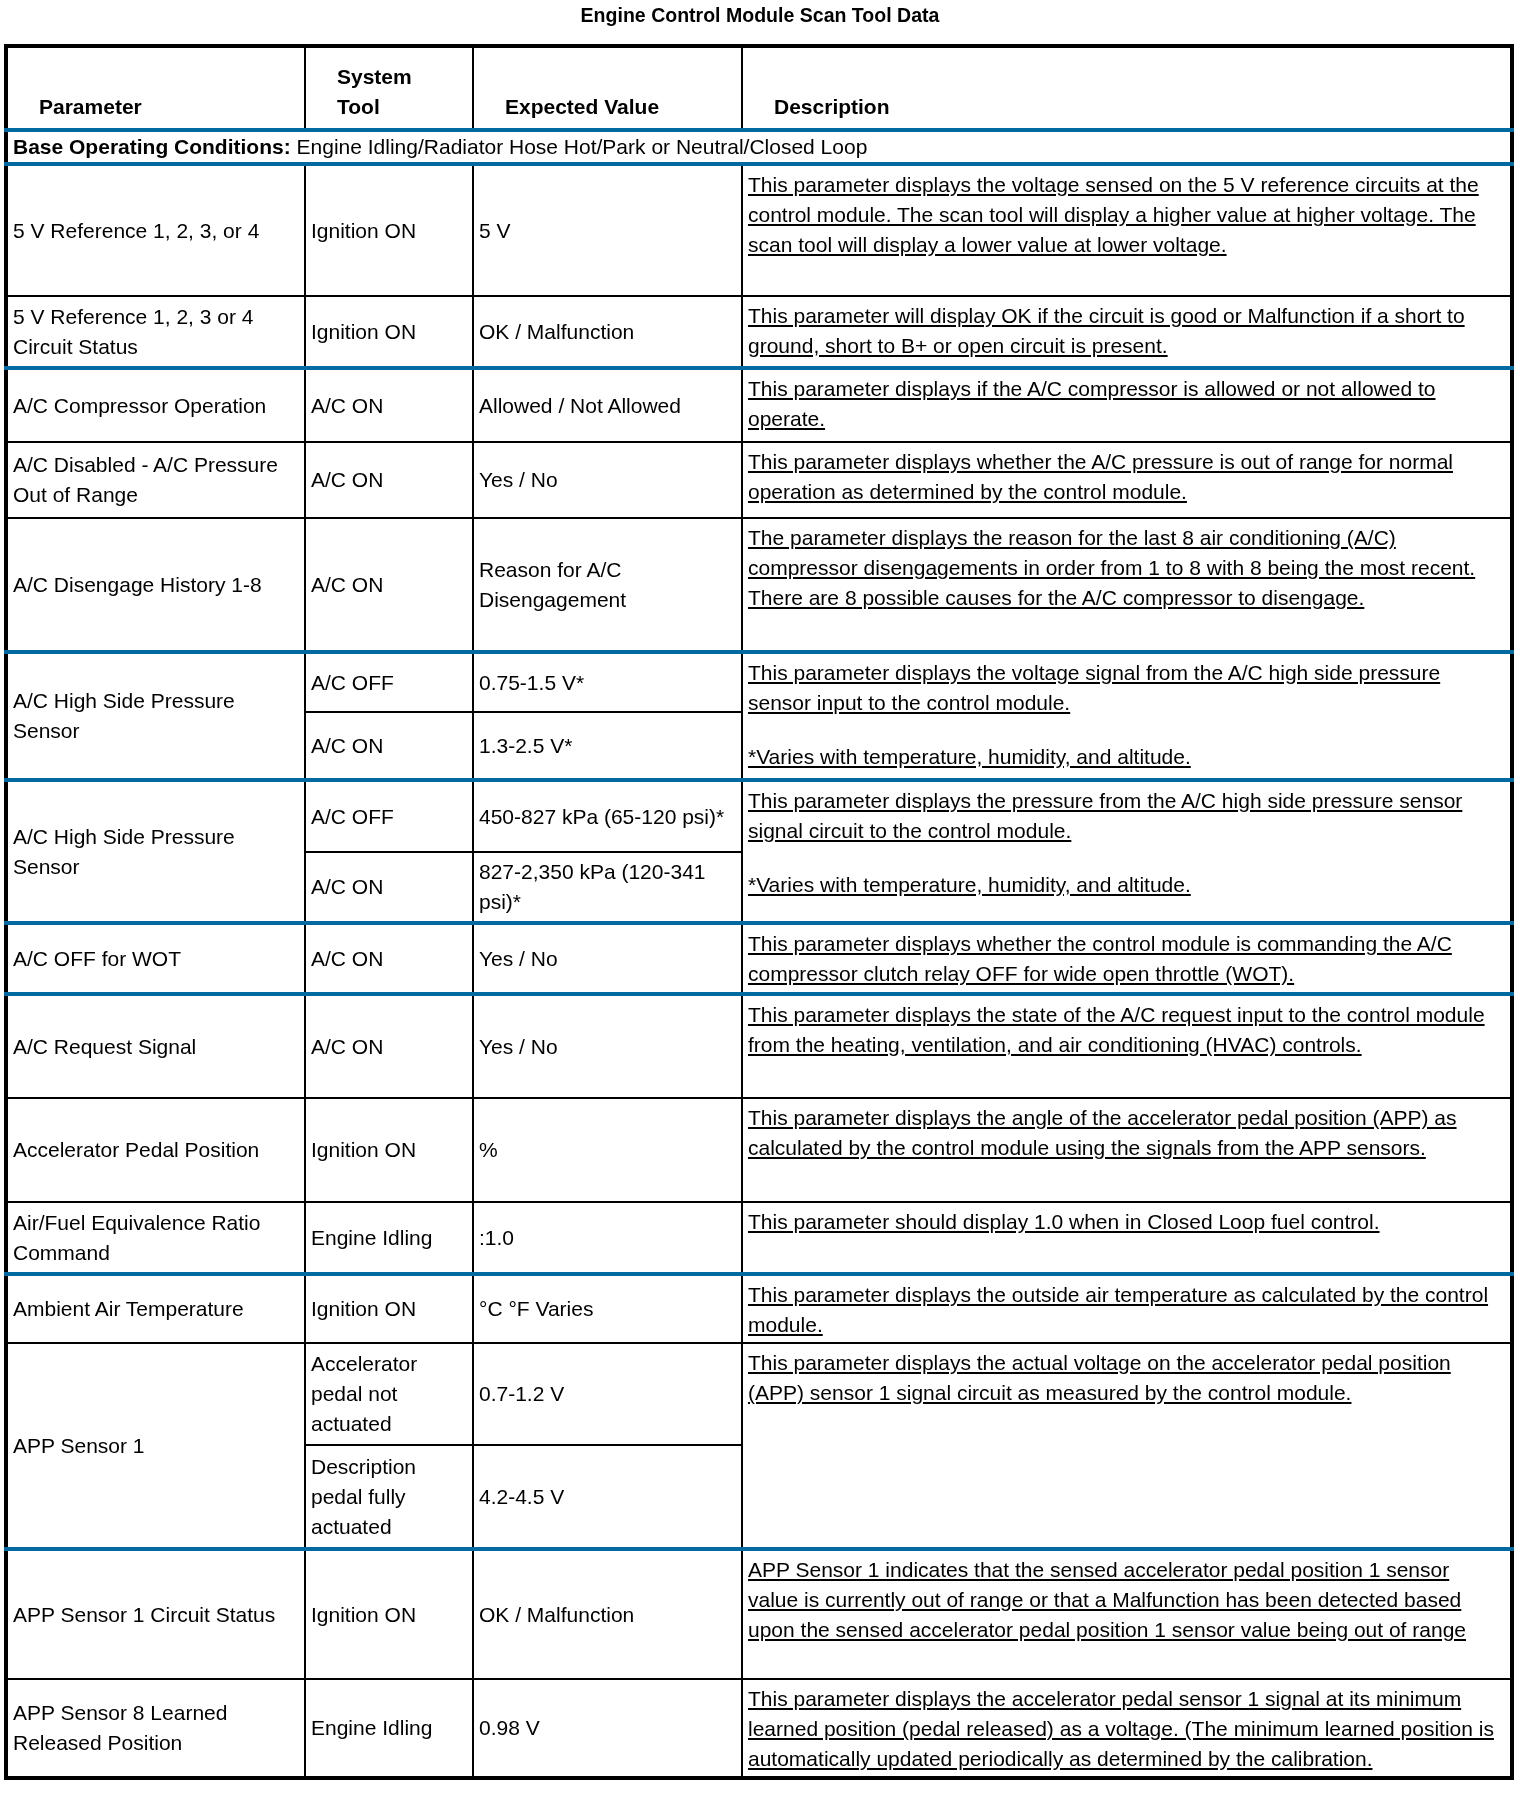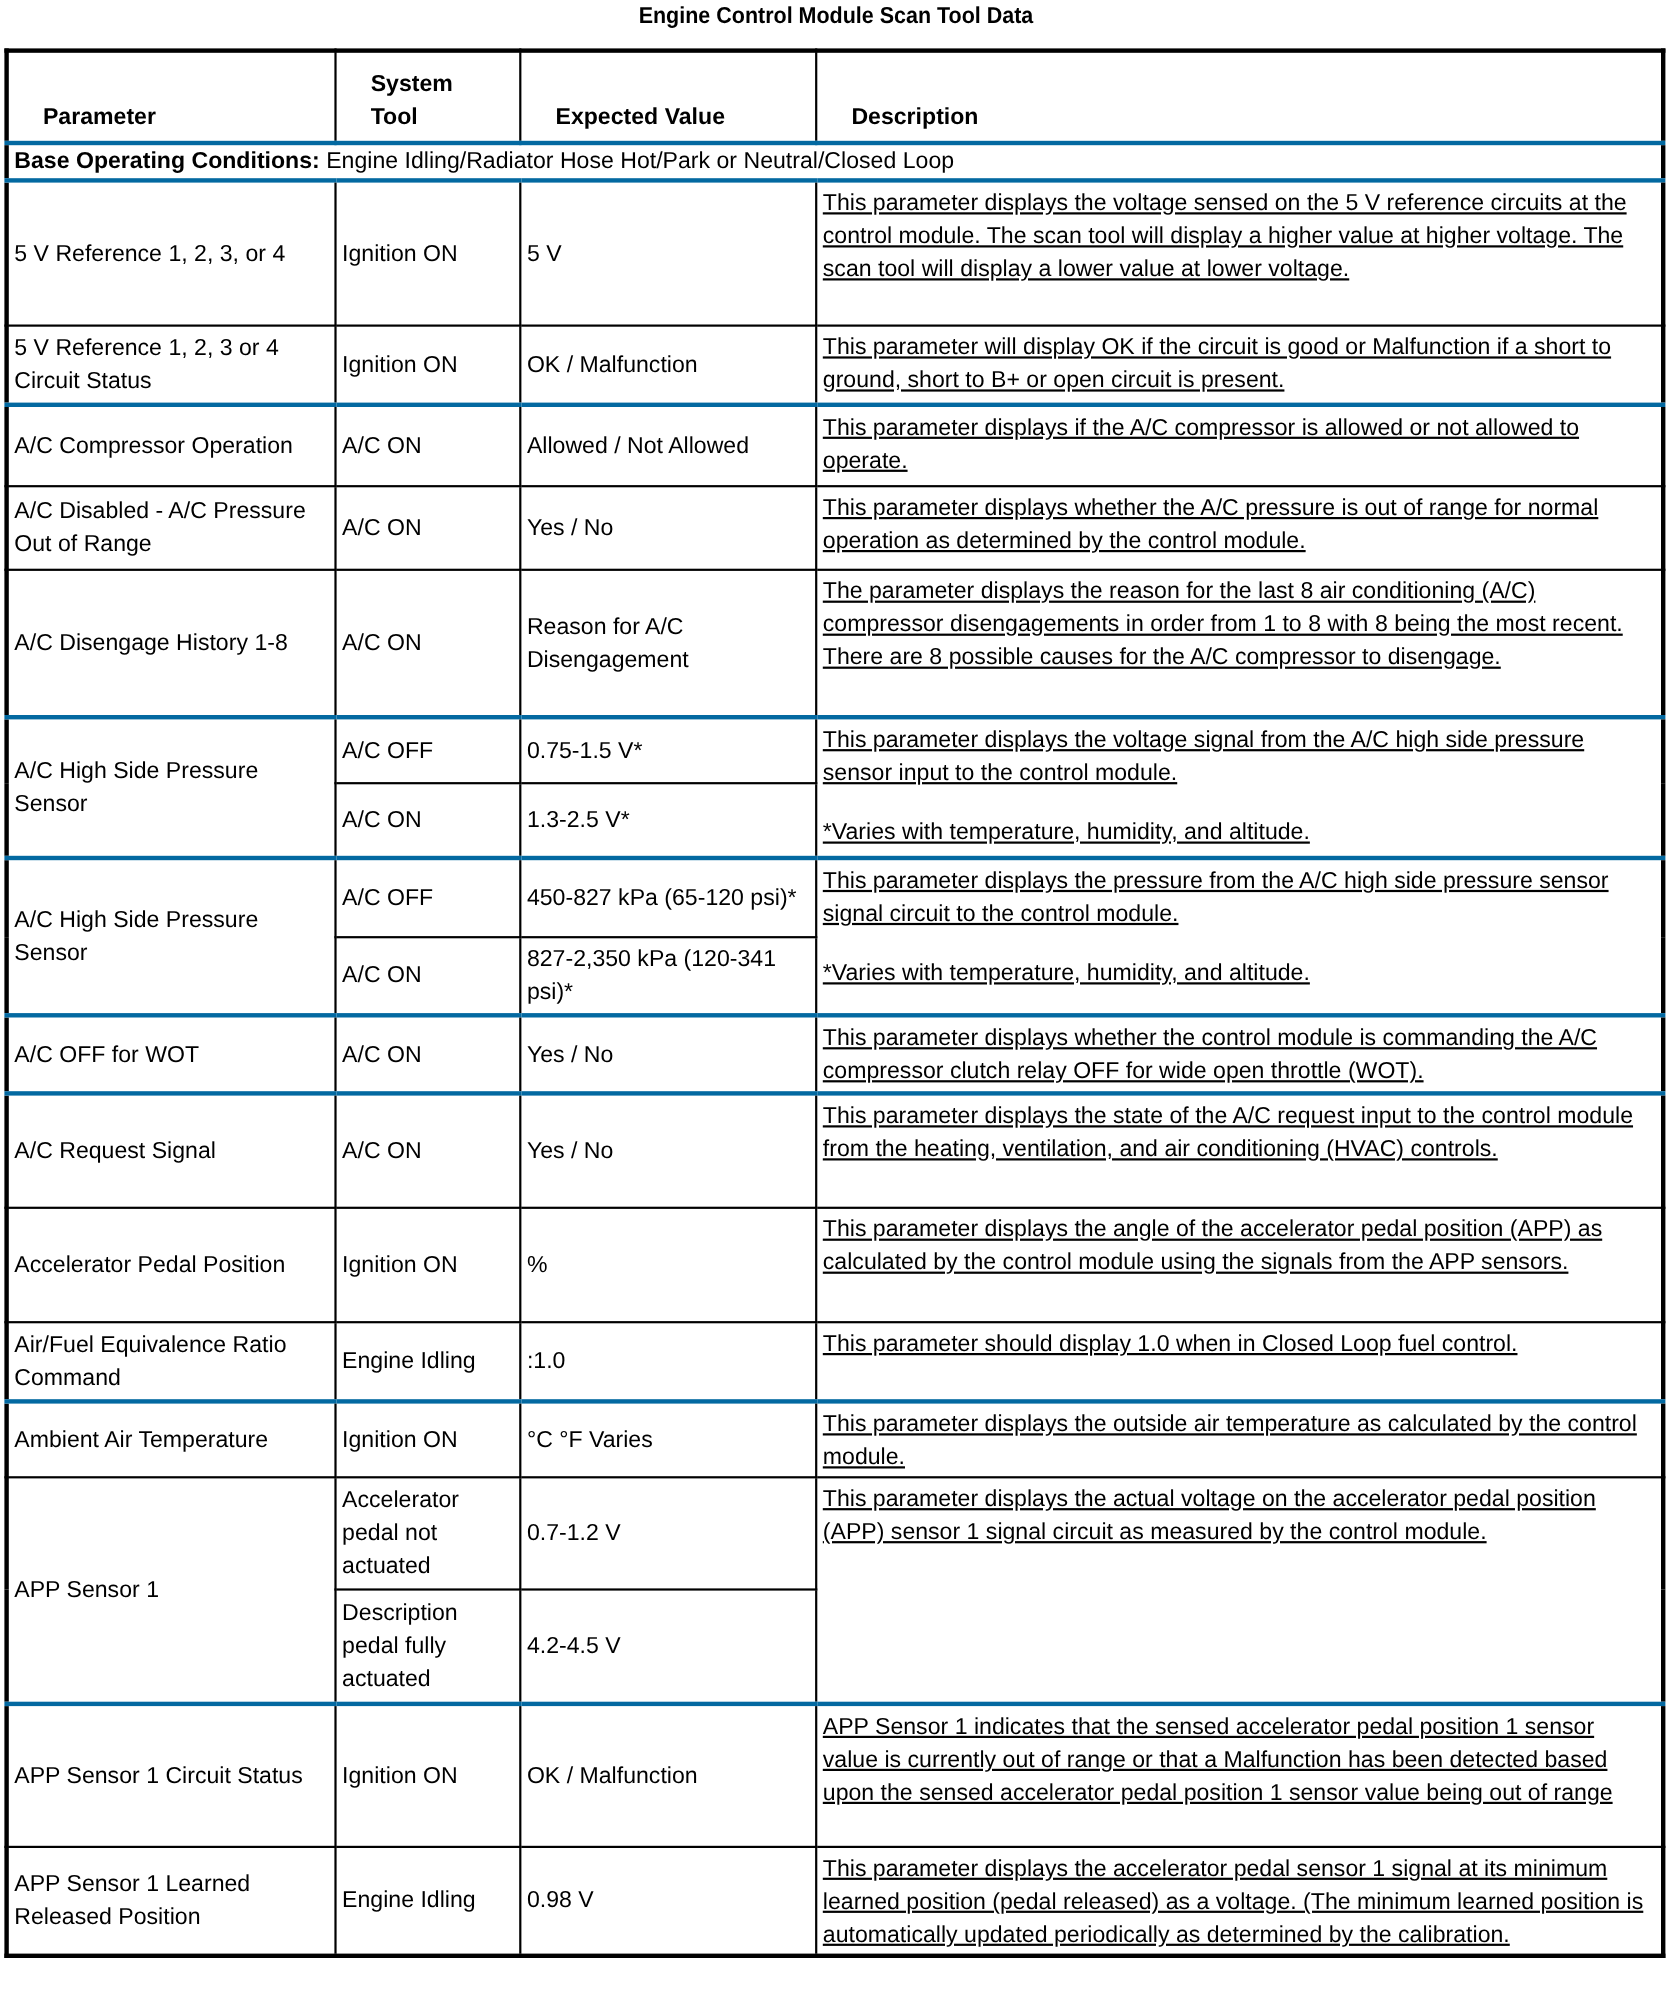--- a/index.html
+++ b/index.html
@@ -147,19 +147,19 @@
         <td>Description pedal fully actuated</td>
         <td>4.2-4.5 V</td>
       </tr>
       <tr class="thick" style="height: 130px;">
         <td>APP Sensor 1 Circuit Status</td>
         <td>Ignition ON</td>
         <td>OK / Malfunction</td>
         <td class="desc"><span>APP Sensor 1 indicates that the sensed accelerator pedal position 1 sensor value is currently out of range or that a Malfunction has been detected based upon the sensed accelerator pedal position 1 sensor value being out of range</span></td>
       </tr>
       <tr>
-        <td>APP Sensor 1 Learned Released Position</td>
+        <td>APP Sensor 8 Learned Released Position</td>
         <td>Engine Idling</td>
         <td>0.98 V</td>
         <td class="desc"><span>This parameter displays the accelerator pedal sensor 1 signal at its minimum learned position (pedal released) as a voltage. (The minimum learned position is automatically updated periodically as determined by the calibration.</span></td>
       </tr>
     </tbody>
 </table>
 
 </body></html>

